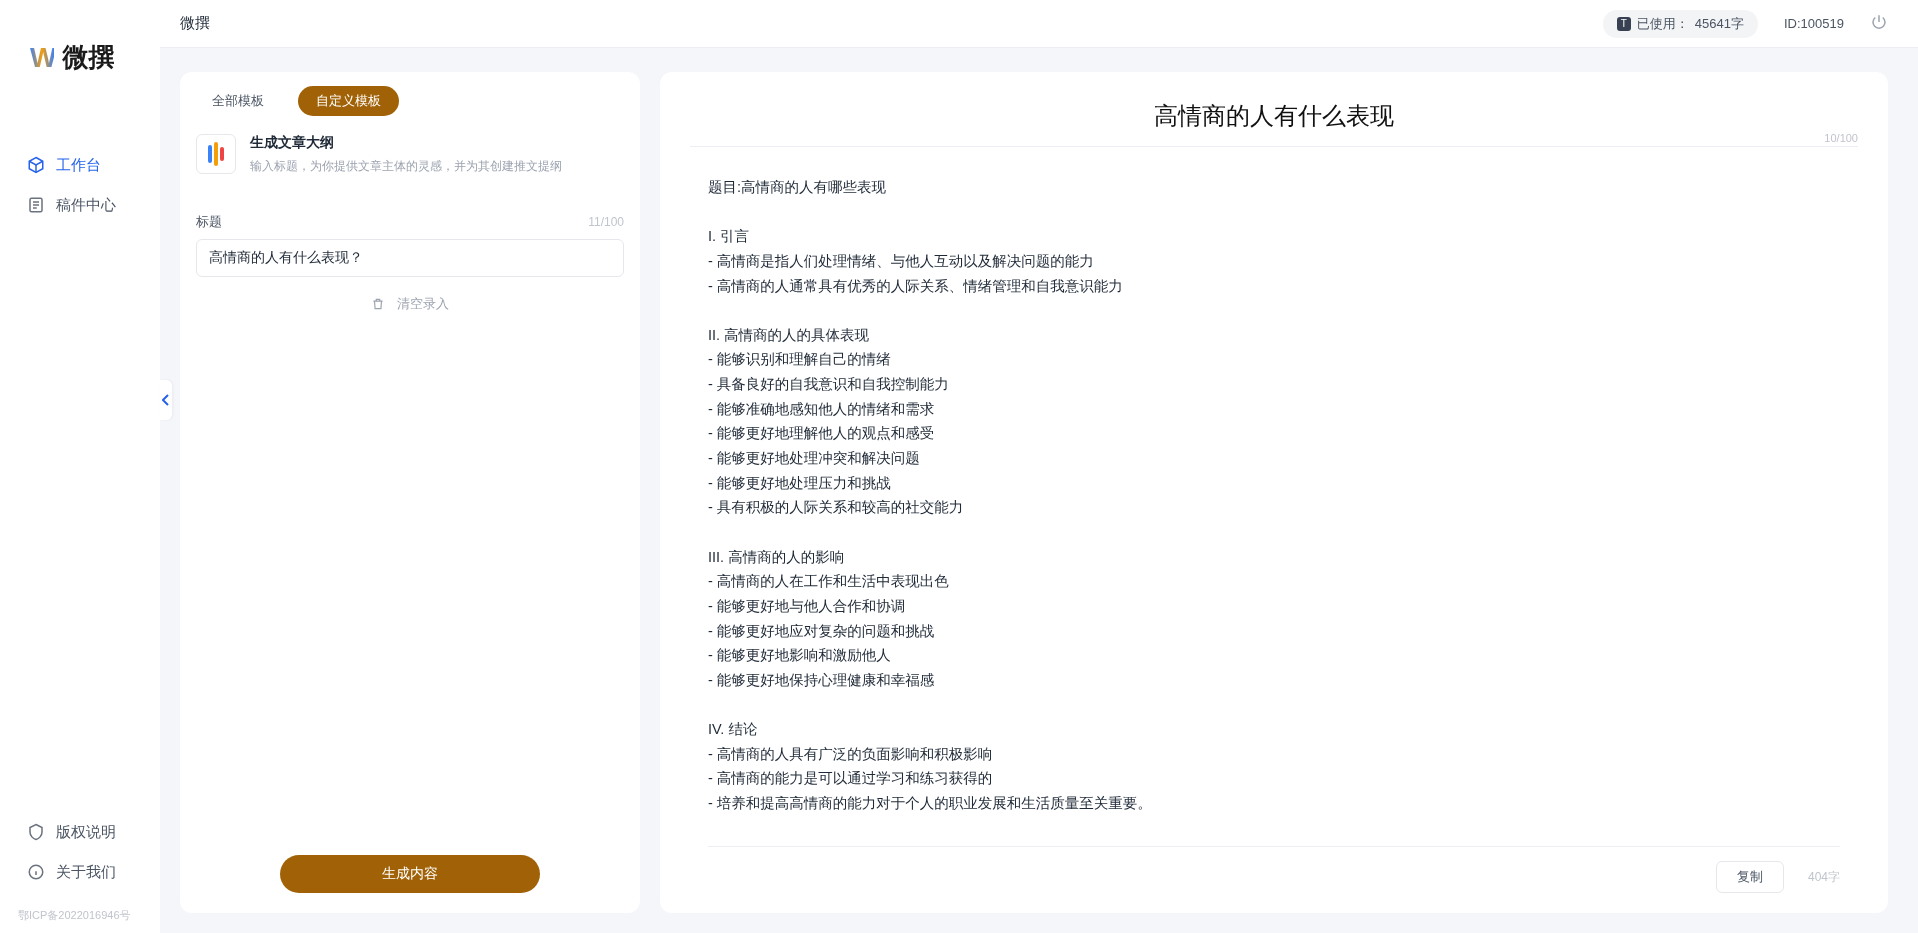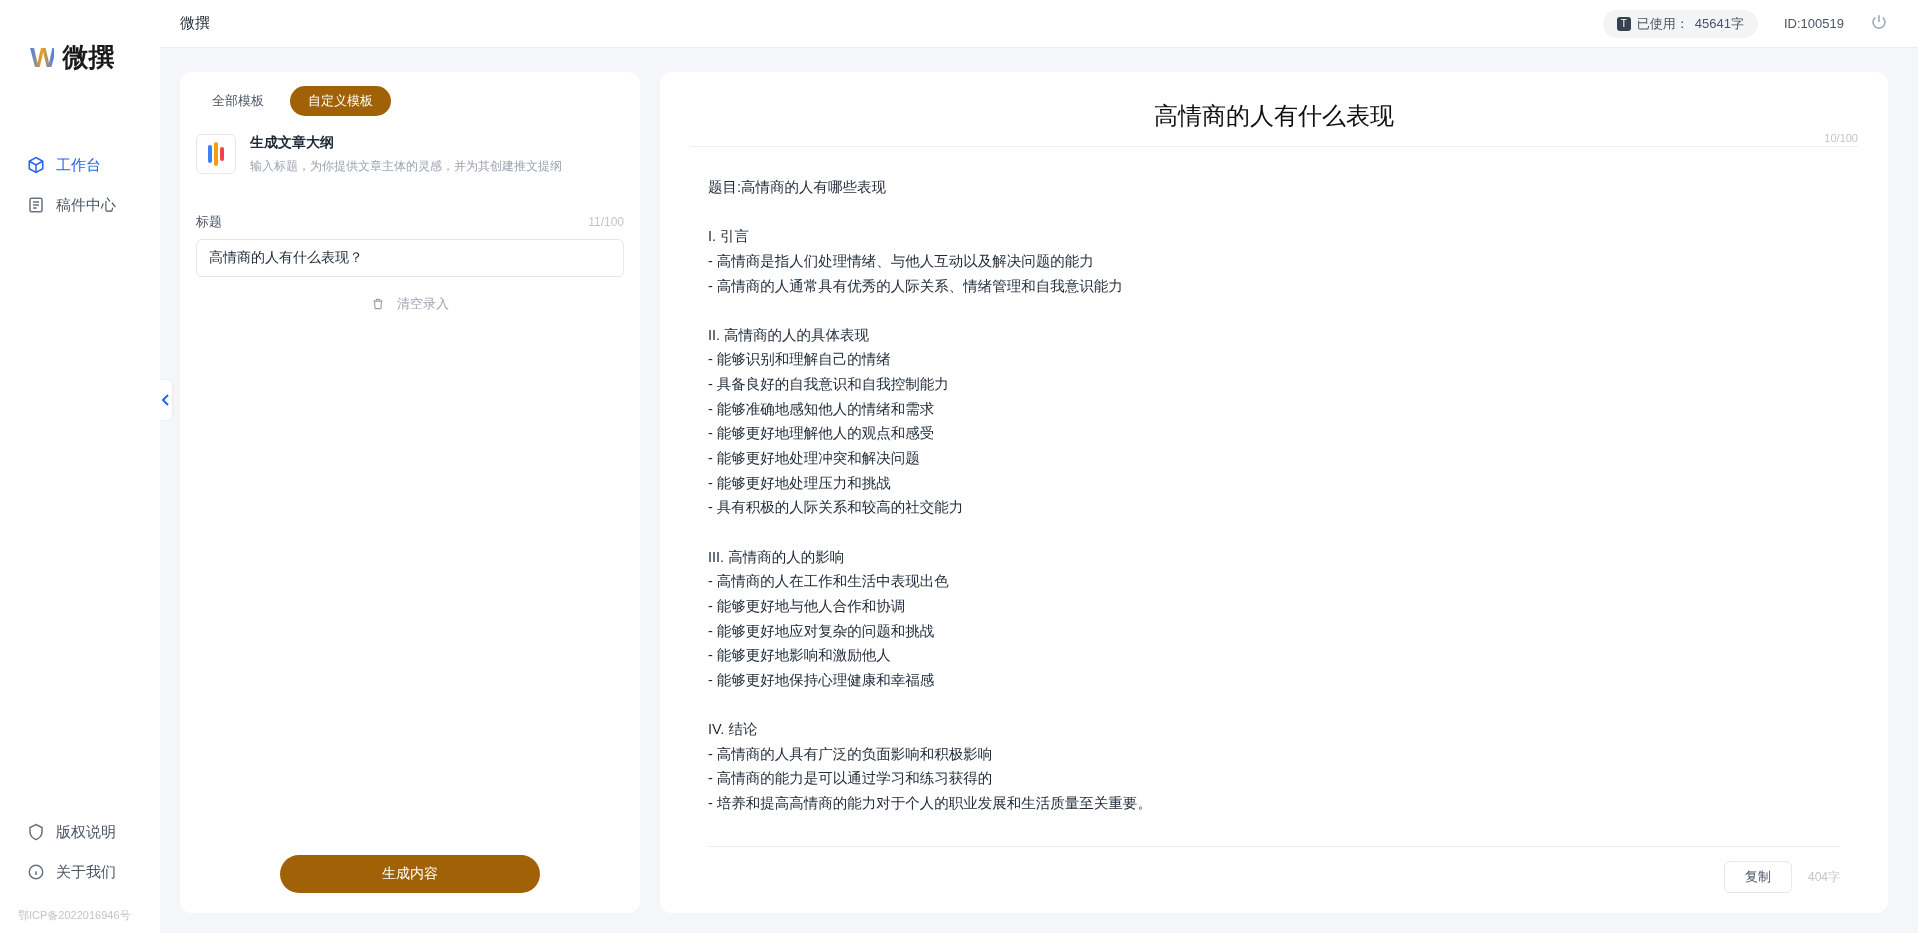--- a/index.html
+++ b/index.html
@@ -141,21 +141,21 @@
   display: flex;
   flex-direction: column;
   overflow: hidden;
 }
 .panel-left { width: 460px; }
 .panel-right { flex: 1; }
 
 .tab-row {
   display: flex;
   padding: 14px 14px 0;
-  gap: 8px;
+  gap: 16px;
 }
 .tab {
   padding: 6px 18px;
   font-size: 13px;
   border-radius: 16px;
   cursor: pointer;
   color: #4b5563;
 }
 .tab.active {
   background: #a16207;
@@ -270,21 +270,21 @@
   flex: 1;
   overflow-y: auto;
 }
 .output-footer {
   border-top: 1px solid #eceef3;
   margin: 0 48px;
   padding: 14px 0 20px;
   display: flex;
   justify-content: flex-end;
   align-items: center;
-  gap: 16px;
+  gap: 24px;
 }
 .copy-btn {
   border: 1px solid #e5e7eb;
   background: #fff;
   padding: 6px 20px;
   border-radius: 6px;
   font-size: 13px;
   color: #4b5563;
   cursor: pointer;
 }

